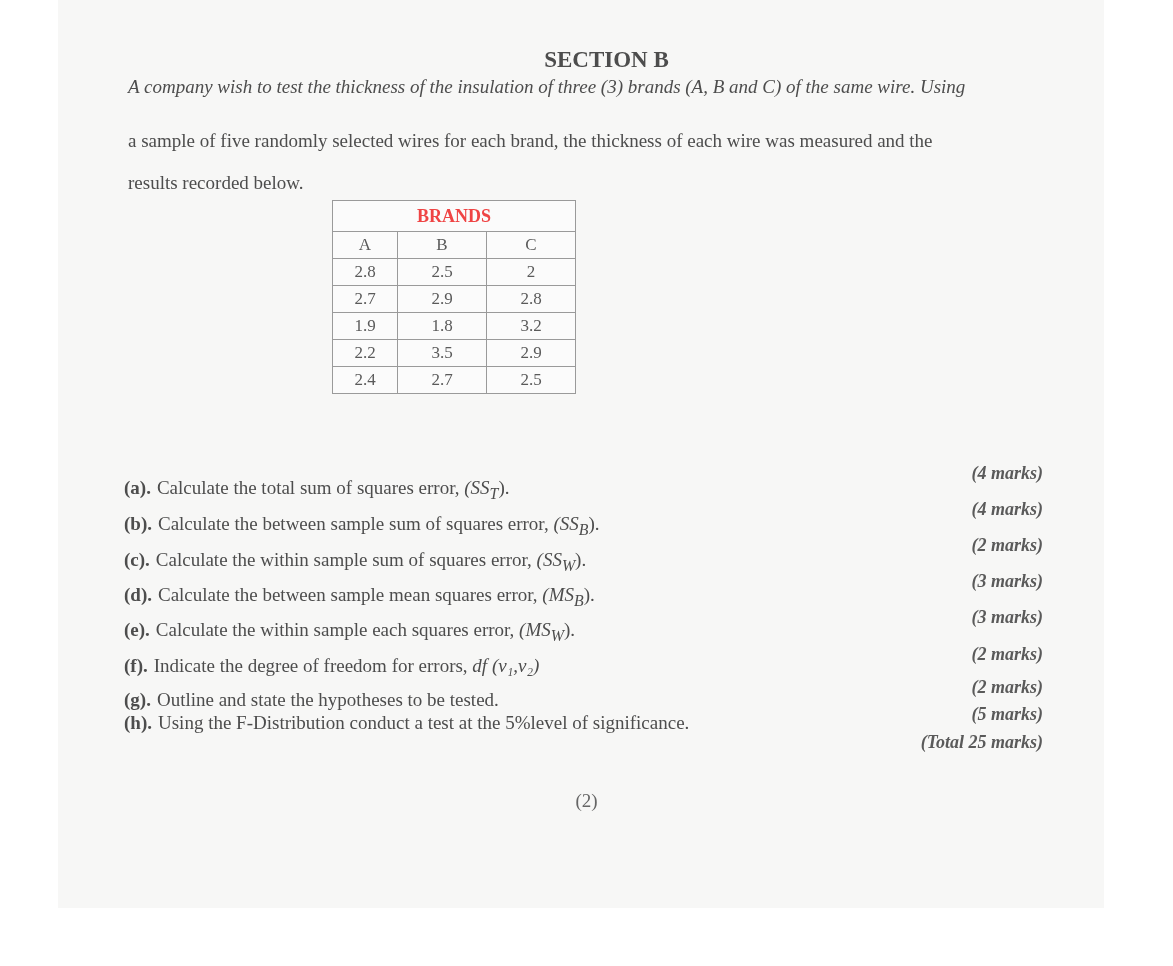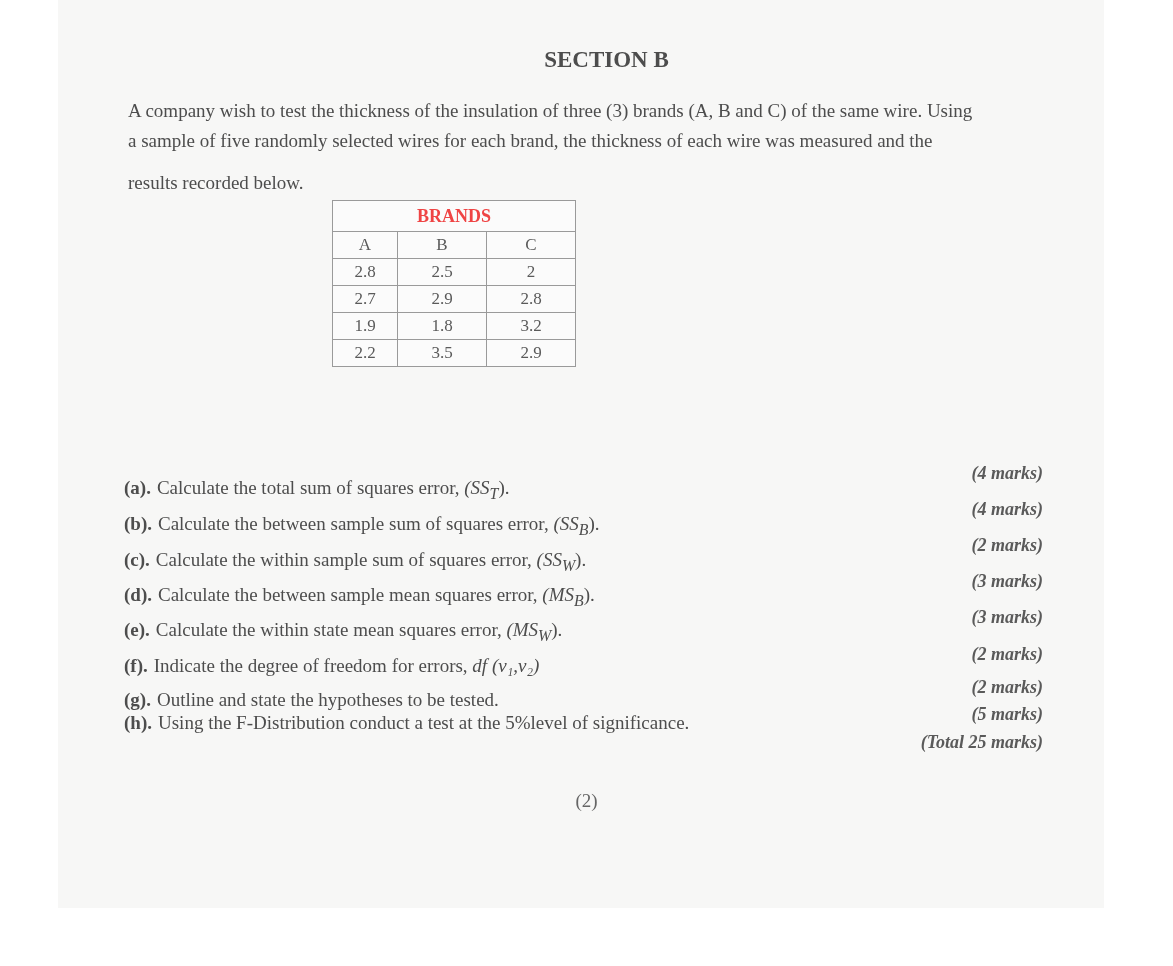--- a/index.html
+++ b/index.html
@@ -47,21 +47,21 @@
     font-size: 19px; color: #666;
   }
 </style>
 </head>
 <body>
 
 <div class="paper"></div>
 
 <div class="title">SECTION B</div>
 
-<div class="intro" style="top:100px;">A company wish to test the thickness of the insulation of three (3) brands (A, B and C) of the same wire.  Using</div>
+<div class="intro" style="top:76px;font-style:italic;">A company wish to test the thickness of the insulation of three (3) brands (A, B and C) of the same wire.  Using</div>
 <div class="intro" style="top:130px;">a sample of five randomly selected wires for each brand, the thickness of each wire was measured and the</div>
 <div class="intro" style="top:172px;">results recorded below.</div>
 
 <table class="brands">
   <tbody>
       <tr>
     <th class="caption" colspan="3">BRANDS</th>
   </tr>
   <tr>
     <td class="c0">A</td>
@@ -81,37 +81,42 @@
   <tr>
     <td class="c0">1.9</td>
     <td class="c1">1.8</td>
     <td class="c2">3.2</td>
   </tr>
   <tr>
     <td class="c0">2.2</td>
     <td class="c1">3.5</td>
     <td class="c2">2.9</td>
   </tr>
+  <tr>
+    <td class="c0">2.4</td>
+    <td class="c1">2.7</td>
+    <td class="c2">2.5</td>
+  </tr>
 </tbody>
   </table>
 
 <div class="q" style="top:477px;">
   <span class="lbl">(a).</span><span>Calculate the total sum of squares error, </span><span class="math">(SS</span><sub class="math">T</sub><span>).</span>
 </div>
 <div class="q" style="top:513px;">
   <span class="lbl">(b).</span><span>Calculate the between sample sum of squares error, </span><span class="math">(SS</span><sub class="math">B</sub><span>).</span>
 </div>
 <div class="q" style="top:549px;">
   <span class="lbl">(c).</span><span>Calculate the within sample sum of squares error, </span><span class="math">(SS</span><sub class="math">W</sub><span>).</span>
 </div>
 <div class="q" style="top:584px;">
   <span class="lbl">(d).</span><span>Calculate the between sample mean squares error, </span><span class="math">(MS</span><sub class="math">B</sub><span>).</span>
 </div>
 <div class="q" style="top:619px;">
-  <span class="lbl">(e).</span><span>Calculate the within state mean squares error, </span><span class="math">(MS</span><sub class="math">W</sub><span>).</span>
+  <span class="lbl">(e).</span><span>Calculate the within sample each squares error, </span><span class="math">(MS</span><sub class="math">W</sub><span>).</span>
 </div>
 <div class="q" style="top:655px;">
   <span class="lbl">(f).</span><span>Indicate the degree of freedom for errors, </span><span class="math">df (v₁,v₂)</span>
 </div>
 <div class="q" style="top:689px;">
   <span class="lbl">(g).</span><span>Outline and state the hypotheses to be tested.</span>
 </div>
 <div class="q" style="top:712px;">
   <span class="lbl">(h).</span><span>Using the F-Distribution conduct a test at the 5%level of significance.</span>
 </div>

